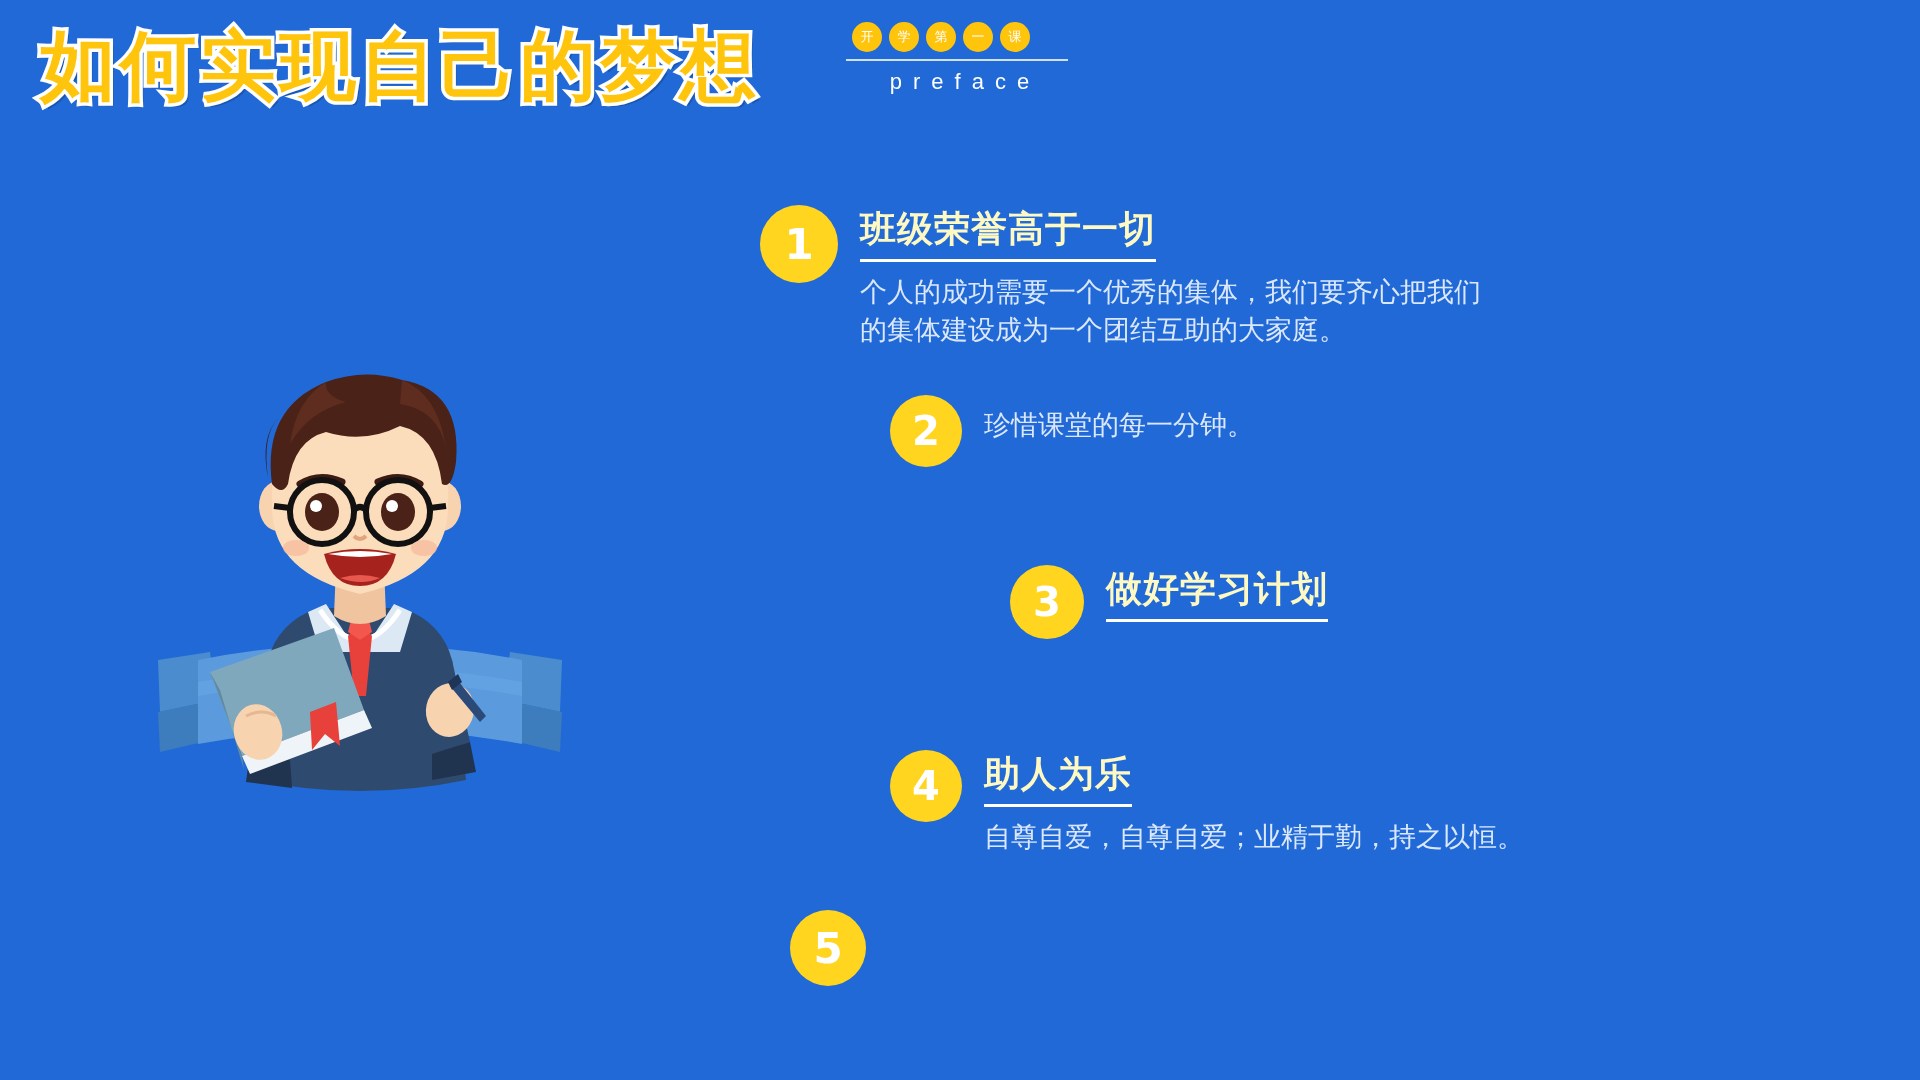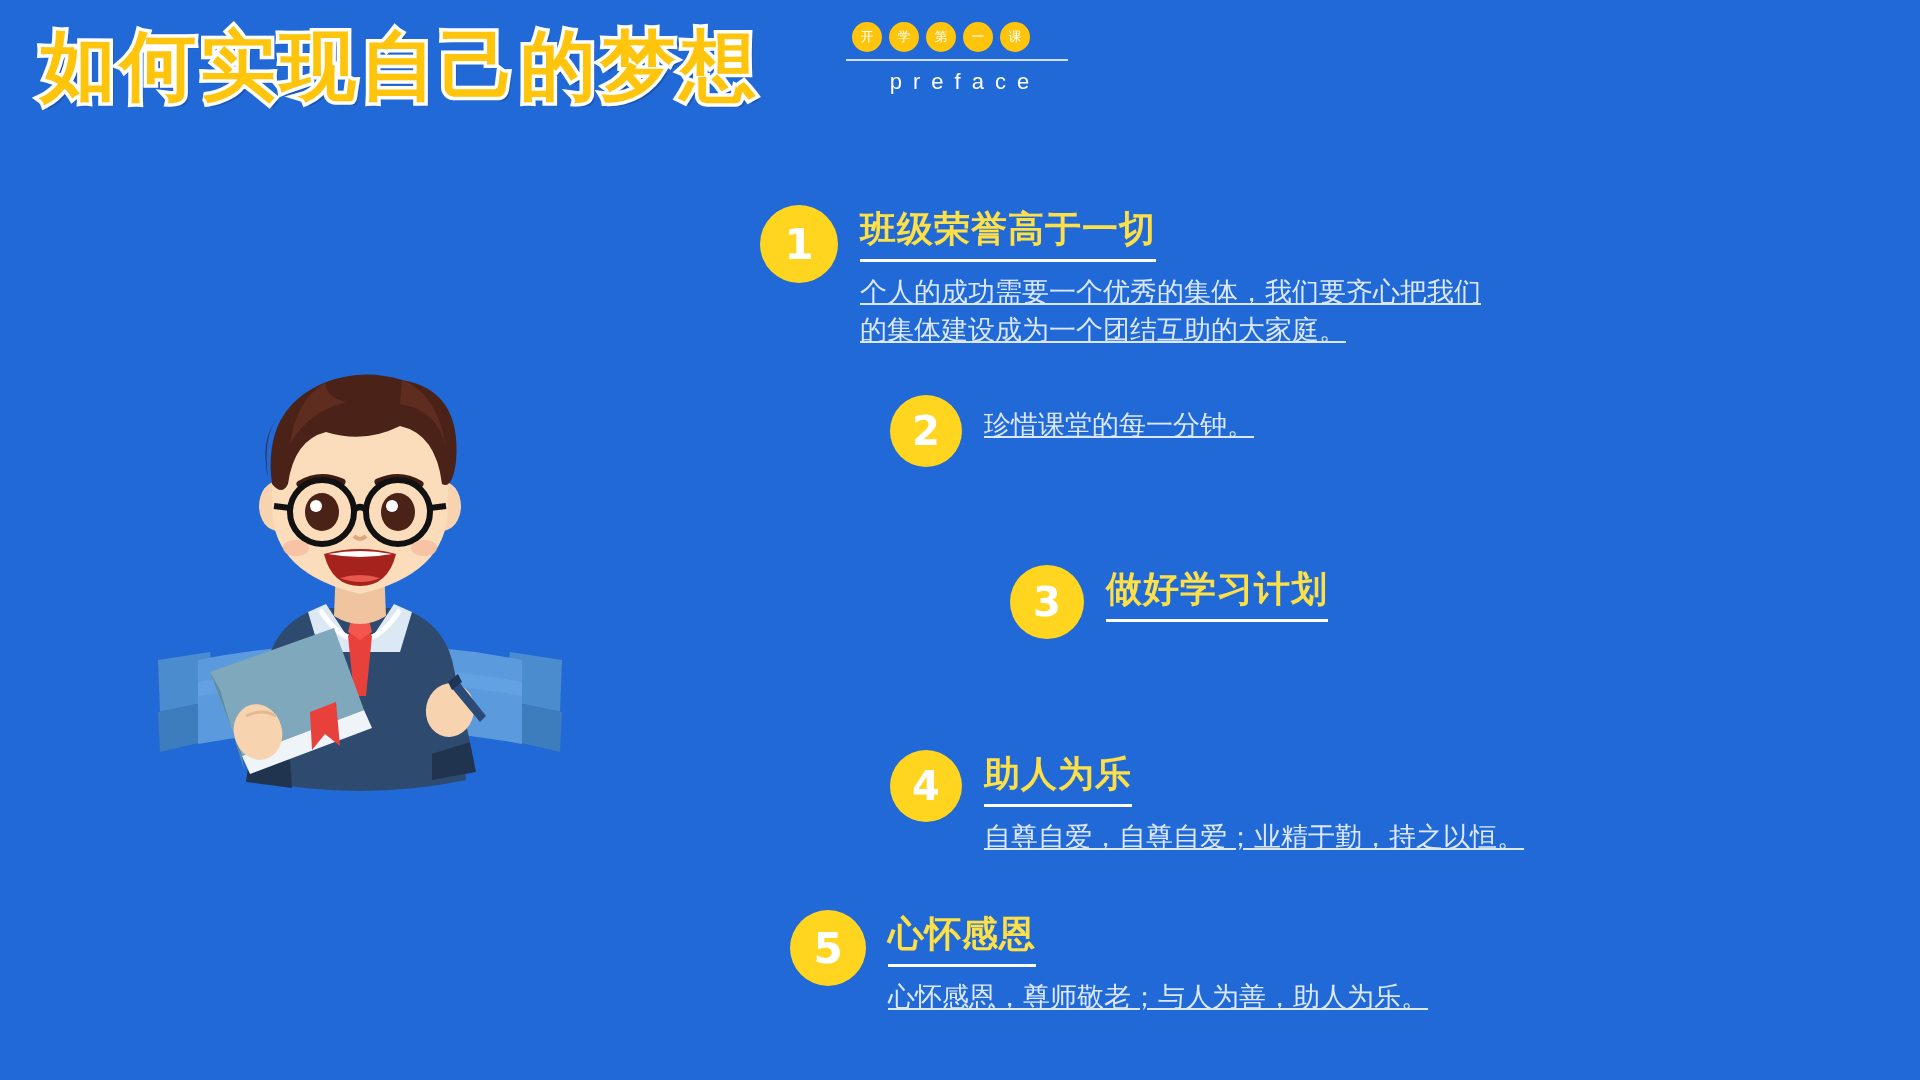--- a/index.html
+++ b/index.html
@@ -58,31 +58,30 @@
   .item{ position:absolute; display:flex; align-items:flex-start; }
   .num-circle{
     flex:0 0 auto; border-radius:50%;
     background:#ffd520;
     display:flex; align-items:center; justify-content:center;
     color:#ffffff; font-weight:bold;
     font-family:"DejaVu Sans","Liberation Sans",sans-serif;
   }
   .item-body{ margin-left:22px; }
   .item-title{
-    color:#fde047; font-weight:bold; font-size:36px;
+    color:#fef9c3; font-weight:bold; font-size:36px;
     letter-spacing:1px; white-space:nowrap;
     border-bottom:3px solid #ffffff; display:inline-block;
     padding-bottom:5px;
     font-family:"DejaVu Sans","Liberation Sans",sans-serif;
   }
   .item-desc{
     margin-top:11px; color:#dbe8fb; font-size:27px;
     line-height:1.42; white-space:pre-line;
     font-family:"DejaVu Sans","Liberation Sans",sans-serif;
-    text-decoration:underline;
   }
 </style>
 </head>
 <body>
 
 <div id="slide">
 
   <div id="header">
     <div id="title-shadow">如何实现自己的梦想</div>
     <div id="title">如何实现自己的梦想</div>
@@ -220,20 +219,16 @@
     <div class="item" style="left:890px; top:600px;">
       <div class="num-circle" style="width:72px;height:72px;font-size:40px;">4</div>
       <div class="item-body">
         <div class="item-title">助人为乐</div>
         <div class="item-desc">自尊自爱，自尊自爱；业精于勤，持之以恒。</div>
       </div>
     </div>
 
     <div class="item" style="left:790px; top:760px;">
       <div class="num-circle" style="width:76px;height:76px;font-size:42px;">5</div>
-      <div class="item-body">
-        <div class="item-title">心怀感恩</div>
-        <div class="item-desc">心怀感恩，尊师敬老；与人为善，助人为乐。</div>
-      </div>
     </div>
 
   </div>
 </div>
 
 </body></html>

